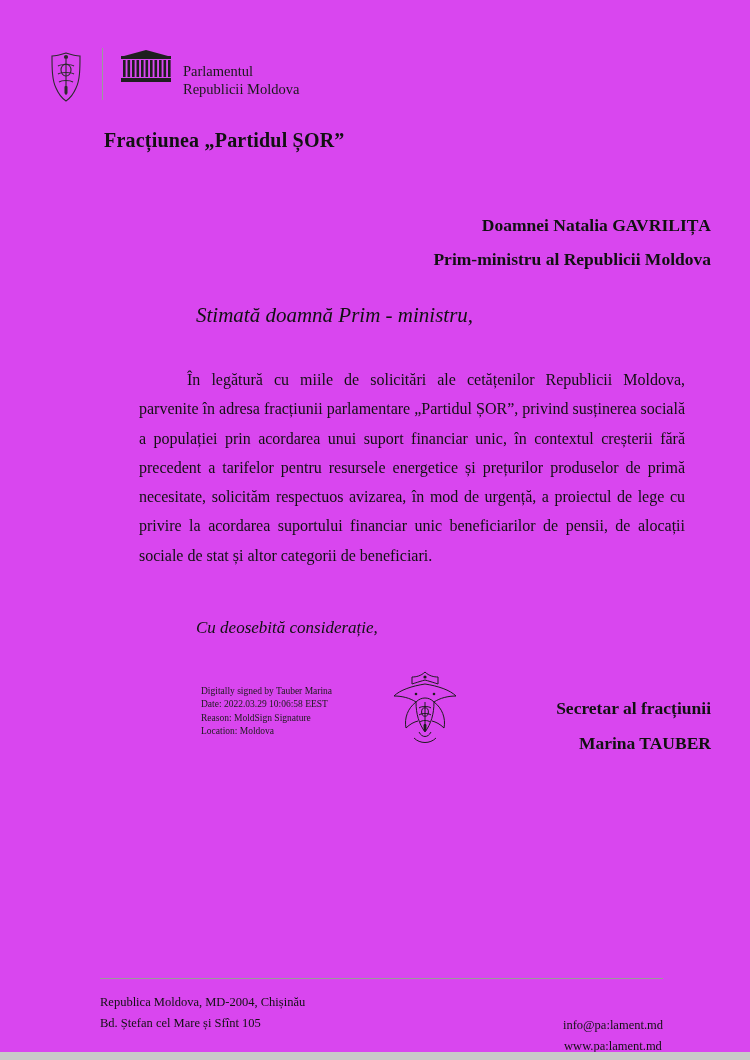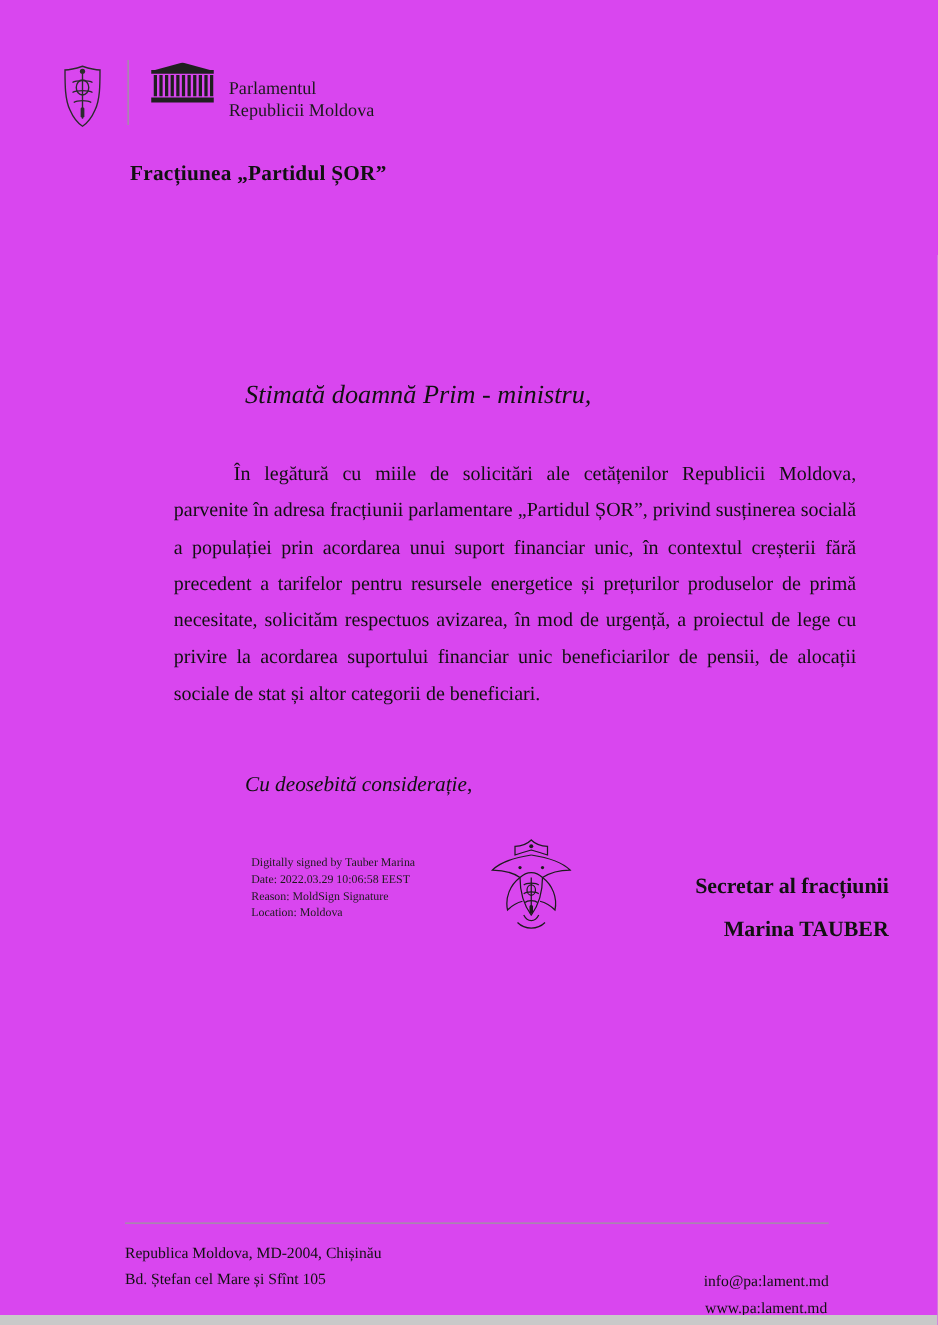--- a/index.html
+++ b/index.html
@@ -72,21 +72,21 @@
     font-size: 15.5px;
     line-height: 2.0;
     color: #111;
   }
 
   
   .fraction-title {
     position: absolute;
     top: 129px;
     left: 104px;
-    font-size: 17px;
+    font-size: 20px;
     font-weight: bold;
     letter-spacing: 0.2px;
   }
 
   
   .addressee {
     position: absolute;
     top: 208px;
     left: 46px;
     right: 52px;
@@ -239,20 +239,24 @@
           <div>Parlamentul</div>
           <div>Republicii Moldova</div>
         </div>
       </div>
     </div>
 
   </div>
 
   <div class="fraction-title">Fracțiunea „Partidul ȘOR”</div>
 
+  <div class="addressee">
+    <div>Doamnei Natalia GAVRILIȚA</div>
+    <div>Prim-ministru al Republicii Moldova</div>
+  </div>
 
   <div class="salutation">Stimată doamnă Prim - ministru,</div>
 
   <div class="body-text">În legătură cu miile de solicitări ale cetățenilor Republicii Moldova, parvenite în adresa fracțiunii parlamentare „Partidul ȘOR”, privind susținerea socială a populației prin acordarea unui suport financiar unic, în contextul creșterii fără precedent a tarifelor pentru resursele energetice și prețurilor produselor de primă necesitate, solicităm respectuos avizarea, în mod de urgență, a proiectul de lege cu privire la acordarea suportului financiar unic beneficiarilor de pensii, de alocații sociale de stat și altor categorii de beneficiari.</div>
 
   <div class="closing">Cu deosebită considerație,</div>
 
   <div class="sig-area">
 
     <div class="sig-stamp-text">Digitally signed by Tauber Marina

